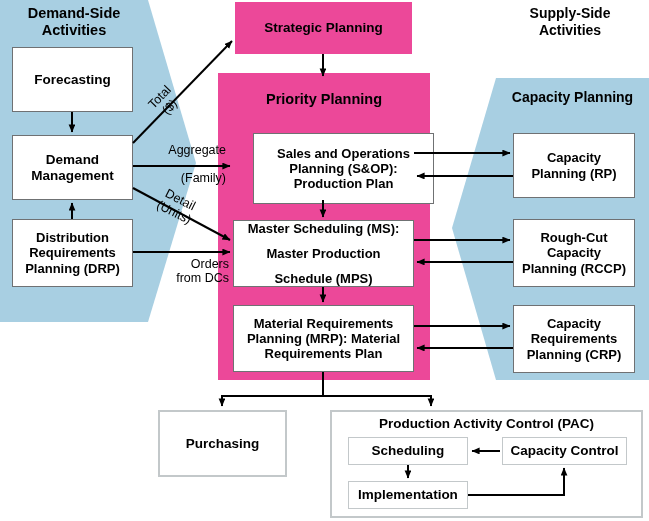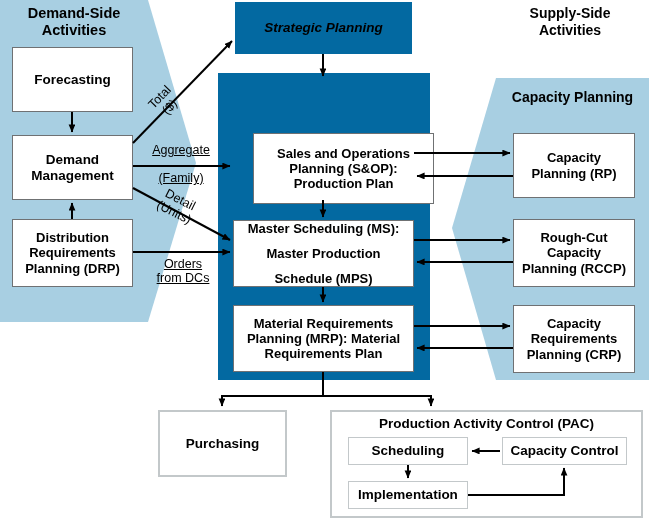--- a/index.html
+++ b/index.html
@@ -1,44 +1,47 @@
 <!DOCTYPE html>
 <html><head>
 <meta charset="utf-8">
 <style>
   html,body{margin:0;padding:0;background:#ffffff;}
   body{font-family:"Liberation Sans", sans-serif;}
   #canvas{position:relative;width:649px;height:521px;background:#fff;overflow:hidden;}
   .svg-layer{position:absolute;left:0;top:0;width:649px;height:521px;}
   .node{position:absolute;box-sizing:border-box;display:flex;align-items:center;justify-content:center;text-align:center;font-weight:bold;color:#000;line-height:1.18;}
   .wbox{background:#ffffff;border:1px solid #6f7173;}
-  .graybox{background:#0369a1;border:none;font-style:italic;}
+  .graybox{background:#ec4899;border:none;}
   .lightbox{background:#ffffff;border:2px solid #c3c8ca;}
   .innerbox{background:#ffffff;border:1px solid #c3c8ca;}
   .hdr{position:absolute;text-align:center;font-weight:bold;color:#000;line-height:1.2;}
-  .edge-lbl{position:absolute;text-align:center;color:#000;font-weight:normal;line-height:1.15;text-decoration:underline;}
+  .edge-lbl{position:absolute;text-align:right;color:#000;font-weight:normal;line-height:1.15;}
   .rot-lbl{position:absolute;color:#000;font-weight:normal;line-height:1.15;text-align:center;}
 </style>
 </head>
 <body>
 
 <div id="canvas">
 
   <svg class="svg-layer" viewBox="0 0 649 521">
 
     <polygon points="0,0 148,0 196,163 148,322 0,322" fill="#a8cfe2"></polygon>
 
     <polygon points="496,78 649,78 649,380 496,380 452,228" fill="#a8cfe2"></polygon>
   </svg>
 
   <div class="node graybox" style="left:235px;top:2px;width:177px;height:52px;font-size:13.5px;">
     <span>Strategic Planning</span>
   </div>
 
   <div class="node graybox" style="left:218px;top:73px;width:212px;height:307px;display:block;"></div>
+  <div class="hdr" style="left:218px;top:91px;width:212px;font-size:14.5px;">
+    <span>Priority Planning</span>
+  </div>
 
   <div class="hdr" style="left:496px;top:89px;width:153px;font-size:14px;">
     <span>Capacity Planning</span>
   </div>
 
   <div class="hdr" style="left:4px;top:5px;width:140px;font-size:14.5px;">
     <div>Demand-Side</div>
     <div>Activities</div>
   </div>
 

